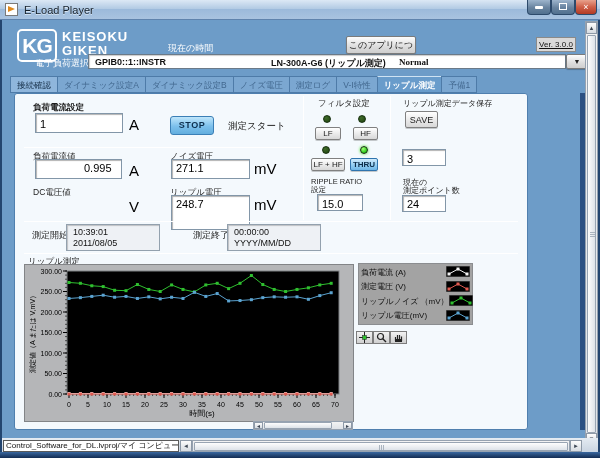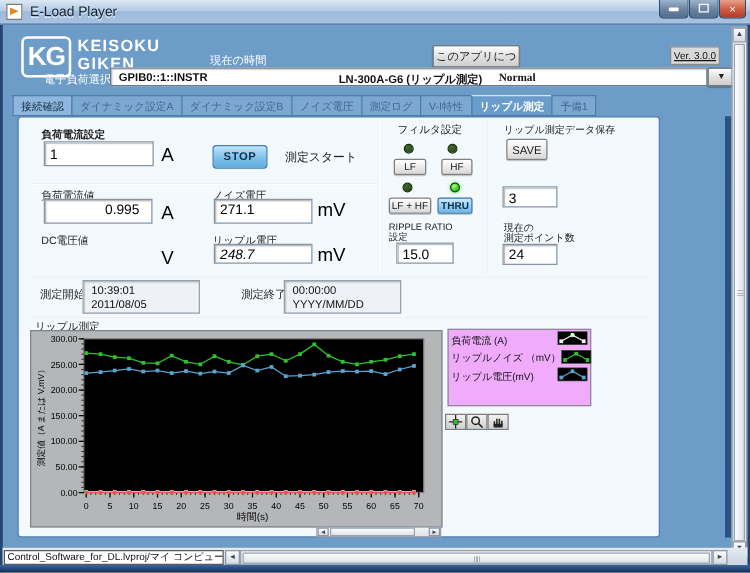--- a/index.html
+++ b/index.html
@@ -66,21 +66,21 @@
     border-radius:3px;font-size:9px;font-weight:bold;color:#0d2f4e;text-align:center;line-height:17px;letter-spacing:.5px;}
   .mini-btn{position:absolute;background:linear-gradient(#ffffff,#d8d8d8);border:1px solid #808080;
     border-radius:2px;font-size:8px;text-align:center;color:#1a1a1a;box-shadow:0 1px 0 rgba(0,0,0,.2);}
   .mini-btn.active{background:linear-gradient(#cfeafc,#8fccf2 60%,#6fb6e6);border:1px solid #2f74ae;color:#0b2c49;font-weight:bold;}
   .led{position:absolute;width:8px;height:8px;border-radius:50%;border:1px solid #16300e;}
   .led.off{background:radial-gradient(circle at 35% 30%,#3f6b2a,#21430f);}
   .led.on{background:radial-gradient(circle at 35% 30%,#a6ff7a,#35d121 60%,#1da30e);box-shadow:0 0 3px #4ae22e;}
   .timebox{position:absolute;width:94px;height:27px;background:#eef1f5;border:1px solid #93a1ae;
     box-shadow:inset 1px 1px 1px rgba(0,0,0,.2);font-size:9px;padding:2px 0 0 6px;line-height:11px;}
   .chart-panel{left:24px;top:264px;width:330px;height:158px;background:#b5b6b8;border:1px solid #828487;}
-  .legend{left:358px;top:263px;width:115px;height:62px;background:#f0abfc;border:1px solid #8b8d90;padding:1px 2px;}
+  .legend{left:358px;top:263px;width:115px;height:62px;background:#a3a3a3;border:1px solid #8b8d90;padding:1px 2px;}
   .legend-row{height:14.5px;display:flex;align-items:center;justify-content:space-between;}
   .legend-label{font-size:8px;color:#111;white-space:nowrap;}
   .palette{left:356px;top:331px;display:flex;}
   .pal-btn{width:17px;height:13px;background:linear-gradient(#f2f2f2,#cfcfcf);border:1px solid #7c7c7c;
     display:flex;align-items:center;justify-content:center;}
   
   .scroll-track{background:linear-gradient(#f3f3f3,#dfe3e8);border:1px solid #96a2b0;}
   .scroll-arrow{position:absolute;background:linear-gradient(#fcfcfc,#d6dbe1);border:1px solid #8d99a7;
     color:#3d4document4;color:#3d4754;font-size:6px;text-align:center;line-height:11px;}
   .vthumb{position:absolute;left:1px;width:9px;background:linear-gradient(90deg,#fdfdfd,#dde2e8);
@@ -155,21 +155,21 @@
   <div class="dlabel" style="left:33px;top:151px;">負荷電流値</div>
   <div class="input" style="left:35px;top:159px;width:87px;height:20px;padding-left:48px;">0.995</div>
   <div class="unit" style="left:129px;top:162px;">A</div>
   <div class="dlabel" style="left:170px;top:151px;">ノイズ電圧</div>
   <div class="input" style="left:171px;top:159px;width:79px;height:20px;">271.1</div>
   <div class="unit" style="left:254px;top:160px;">mV</div>
 
   <div class="dlabel" style="left:33px;top:187px;">DC電圧値</div>
   <div class="unit" style="left:129px;top:198px;">V</div>
   <div class="dlabel" style="left:170px;top:187px;">リップル電圧</div>
-  <div class="input" style="left:171px;top:195px;width:79px;height:16px;font-style:italic;">248.7</div>
+  <div class="input" style="left:171px;top:195px;width:79px;height:35px;">248.7</div>
   <div class="unit" style="left:254px;top:196px;">mV</div>
 
   <div class="sep-v" style="left:303px;top:96px;height:124px;"></div>
   <div class="sep-v" style="left:390px;top:96px;height:124px;"></div>
 
   <div class="dlabel" style="left:318px;top:98px;">フィルタ設定</div>
   <div class="led off" style="left:323px;top:115px;"></div>
   <div class="led off" style="left:358px;top:115px;"></div>
   <div class="mini-btn" style="left:315px;top:127px;width:26px;height:13px;line-height:12px;">LF</div>
   <div class="mini-btn" style="left:353px;top:127px;width:25px;height:13px;line-height:12px;">HF</div>
@@ -472,20 +472,30 @@
       <span class="legend-label">負荷電流 (A)</span>
       <span class="legend-swatch"><svg width="24" height="11">
             <rect width="24" height="11" fill="#000" stroke="#666"></rect>
             <polyline points="3,8 12,3 21,8" fill="none" stroke="#f2f2f2" stroke-width="1"></polyline>
             <rect x="1.5" y="6.5" width="3" height="3" fill="#f2f2f2"></rect>
             <rect x="10.5" y="1.5" width="3" height="3" fill="#f2f2f2"></rect>
             <rect x="19.5" y="6.5" width="3" height="3" fill="#f2f2f2"></rect>
           </svg></span>
     </div>
     <div class="legend-row">
+      <span class="legend-label">測定電圧 (V)</span>
+      <span class="legend-swatch"><svg width="24" height="11">
+            <rect width="24" height="11" fill="#000" stroke="#666"></rect>
+            <polyline points="3,8 12,3 21,8" fill="none" stroke="#e05a50" stroke-width="1"></polyline>
+            <rect x="1.5" y="6.5" width="3" height="3" fill="#e05a50"></rect>
+            <rect x="10.5" y="1.5" width="3" height="3" fill="#e05a50"></rect>
+            <rect x="19.5" y="6.5" width="3" height="3" fill="#e05a50"></rect>
+          </svg></span>
+    </div>
+    <div class="legend-row">
       <span class="legend-label">リップルノイズ （mV）</span>
       <span class="legend-swatch"><svg width="24" height="11">
             <rect width="24" height="11" fill="#000" stroke="#666"></rect>
             <polyline points="3,8 12,3 21,8" fill="none" stroke="#2fbf2f" stroke-width="1"></polyline>
             <rect x="1.5" y="6.5" width="3" height="3" fill="#2fbf2f"></rect>
             <rect x="10.5" y="1.5" width="3" height="3" fill="#2fbf2f"></rect>
             <rect x="19.5" y="6.5" width="3" height="3" fill="#2fbf2f"></rect>
           </svg></span>
     </div>
     <div class="legend-row">

